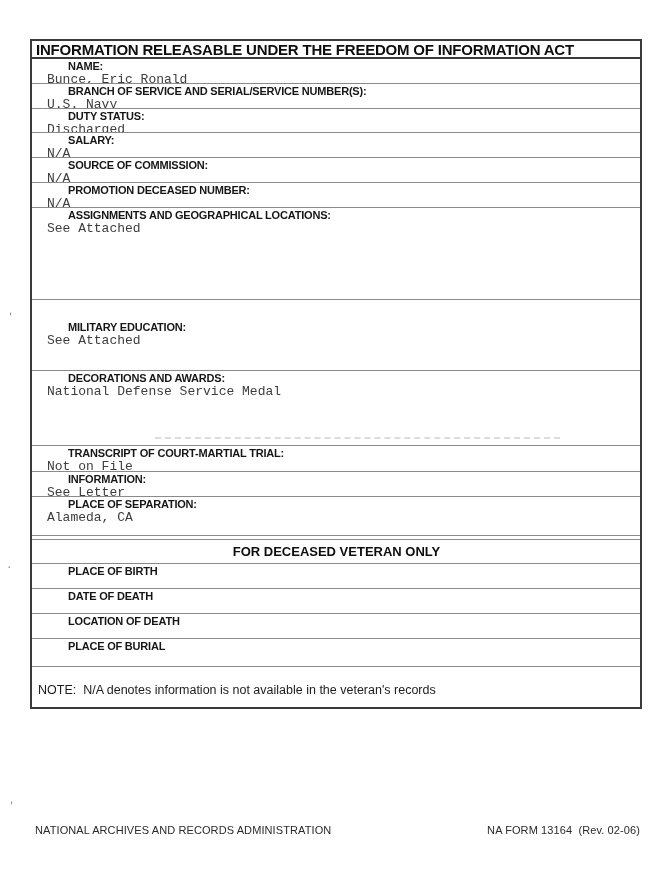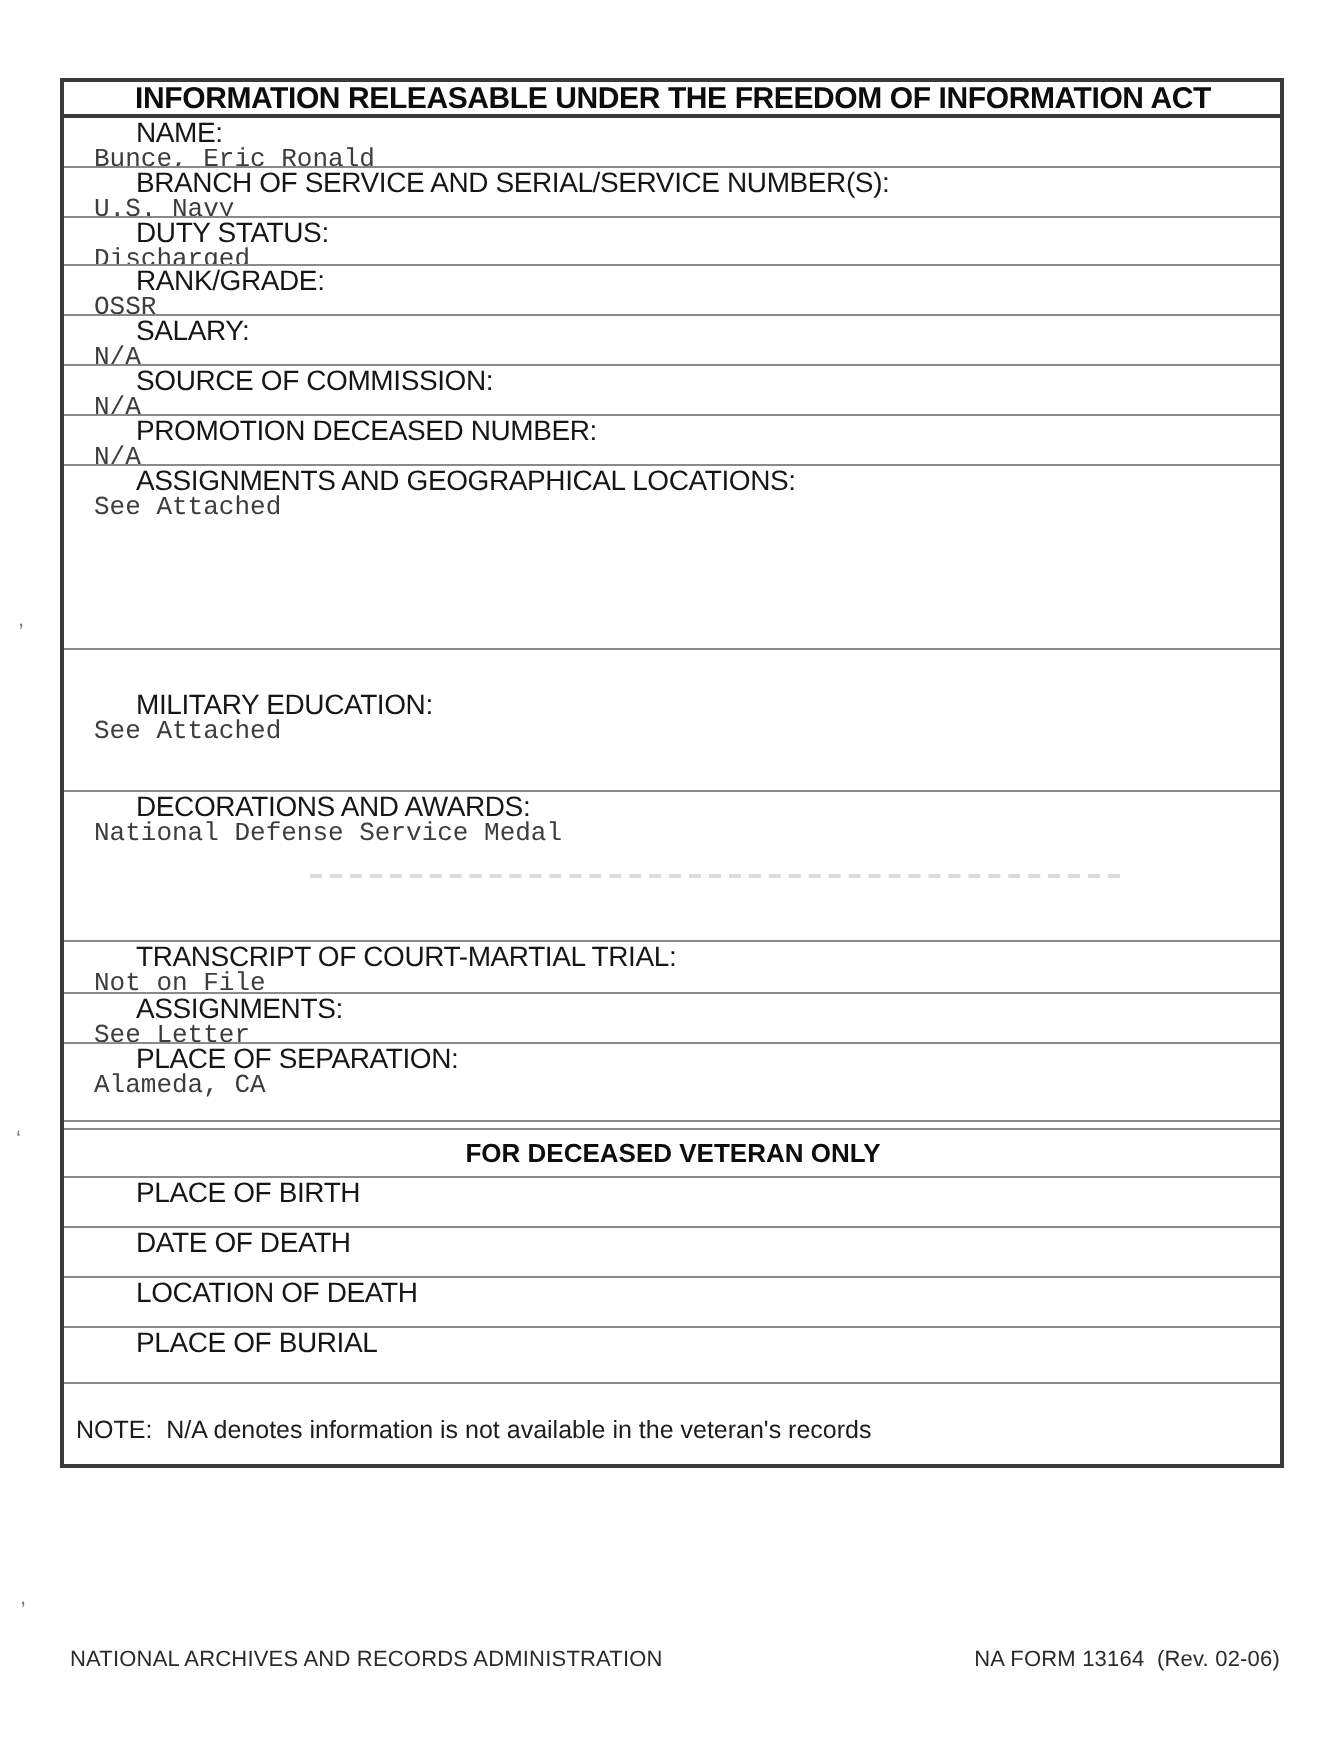--- a/index.html
+++ b/index.html
@@ -20,31 +20,31 @@
   .row {
     position: relative;
     border-bottom: 1px solid #8a8a8a;
     padding: 1px 3px 0 4px;
     overflow: hidden;
   }
   .row:last-child { border-bottom: none; }
   .title-row {
     height: 18px;
     border-bottom: 2px solid #3a3a3a;
-    text-align: center;
+    text-align: left;
     font-weight: bold;
     font-size: 15px;
     line-height: 16px;
     letter-spacing: -0.2px;
     color: #0d0d0d;
   }
   .label {
     display: block;
-    font-size: 14px;
-    font-weight: normal;
+    font-size: 11px;
+    font-weight: bold;
     line-height: 12px;
     letter-spacing: -0.2px;
     color: #161616;
     padding-left: 32px;
   }
   .value {
     display: block;
     font-family: "Liberation Mono", monospace;
     font-size: 13px;
     line-height: 13px;
@@ -126,24 +126,20 @@
     <span class="label">BRANCH OF SERVICE AND SERIAL/SERVICE NUMBER(S):</span>
     <span class="value">U.S. Navy</span>
   </div>
 
 
   <div class="row h24">
     <span class="label">DUTY STATUS:</span>
     <span class="value">Discharged</span>
   </div>
 
-  <div class="row h25">
-    <span class="label">RANK/GRADE:</span>
-    <span class="value">OSSR</span>
-  </div>
 
   <div class="row h25">
     <span class="label">SALARY:</span>
     <span class="value">N/A</span>
   </div>
 
   <div class="row h25">
     <span class="label">SOURCE OF COMMISSION:</span>
     <span class="value">N/A</span>
   </div>
@@ -167,21 +163,21 @@
     <span class="label">DECORATIONS AND AWARDS:</span>
     <span class="value">National Defense Service Medal</span>
   </div>
 
   <div class="row h26">
     <span class="label">TRANSCRIPT OF COURT-MARTIAL TRIAL:</span>
     <span class="value">Not on File</span>
   </div>
 
   <div class="row h25">
-    <span class="label">ASSIGNMENTS:</span>
+    <span class="label">INFORMATION:</span>
     <span class="value">See Letter</span>
   </div>
 
 
   <div class="row h39">
     <span class="label">PLACE OF SEPARATION:</span>
     <span class="value">Alameda, CA</span>
   </div>
 
   <div class="row spacer-row"></div>

